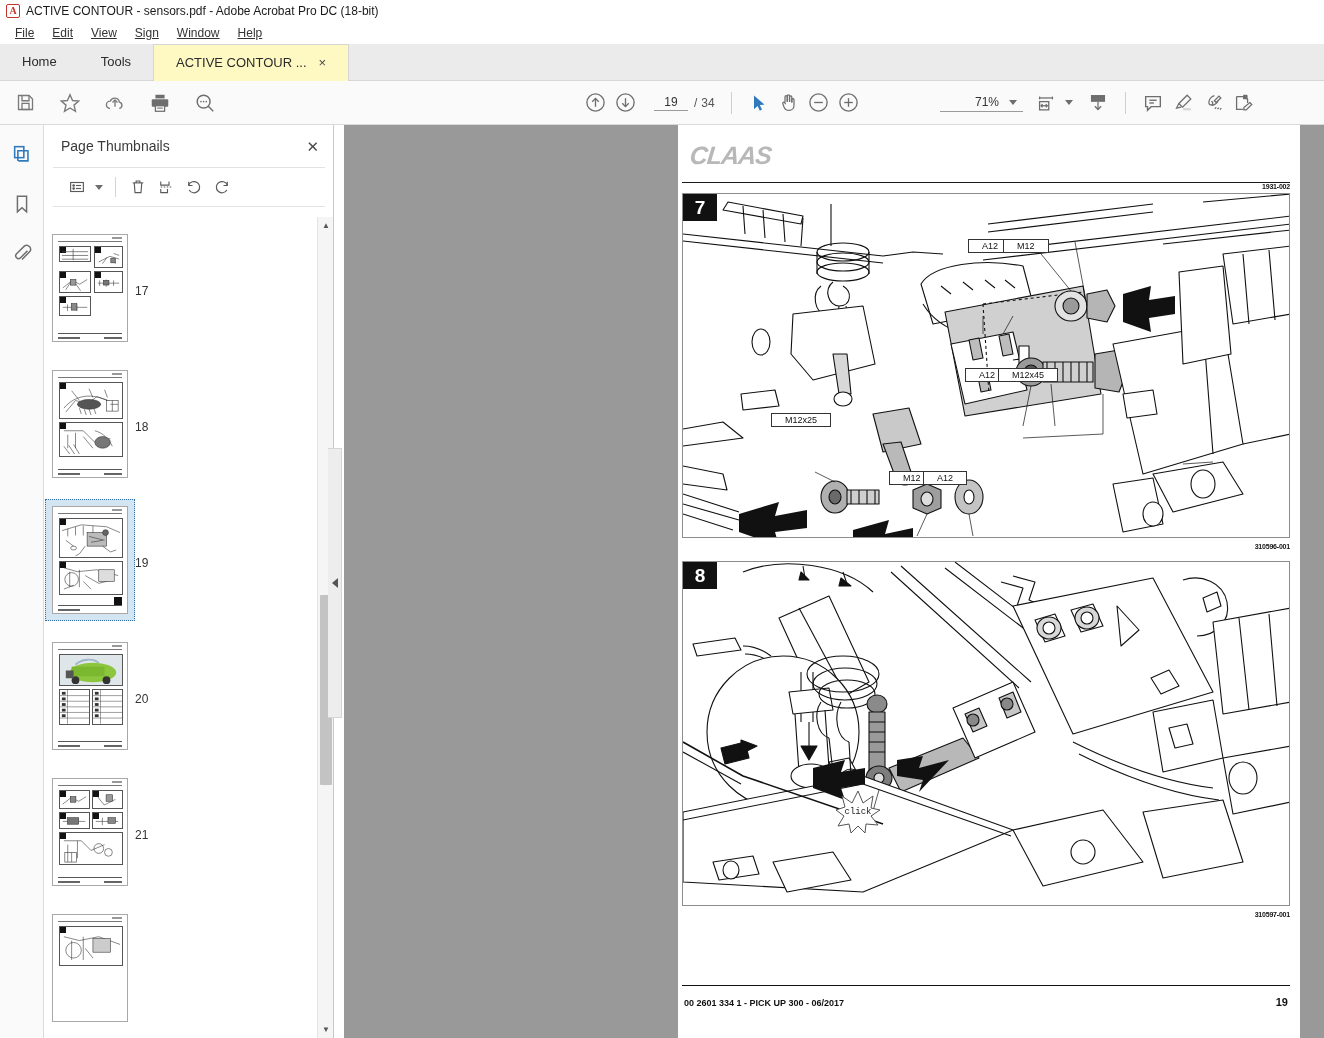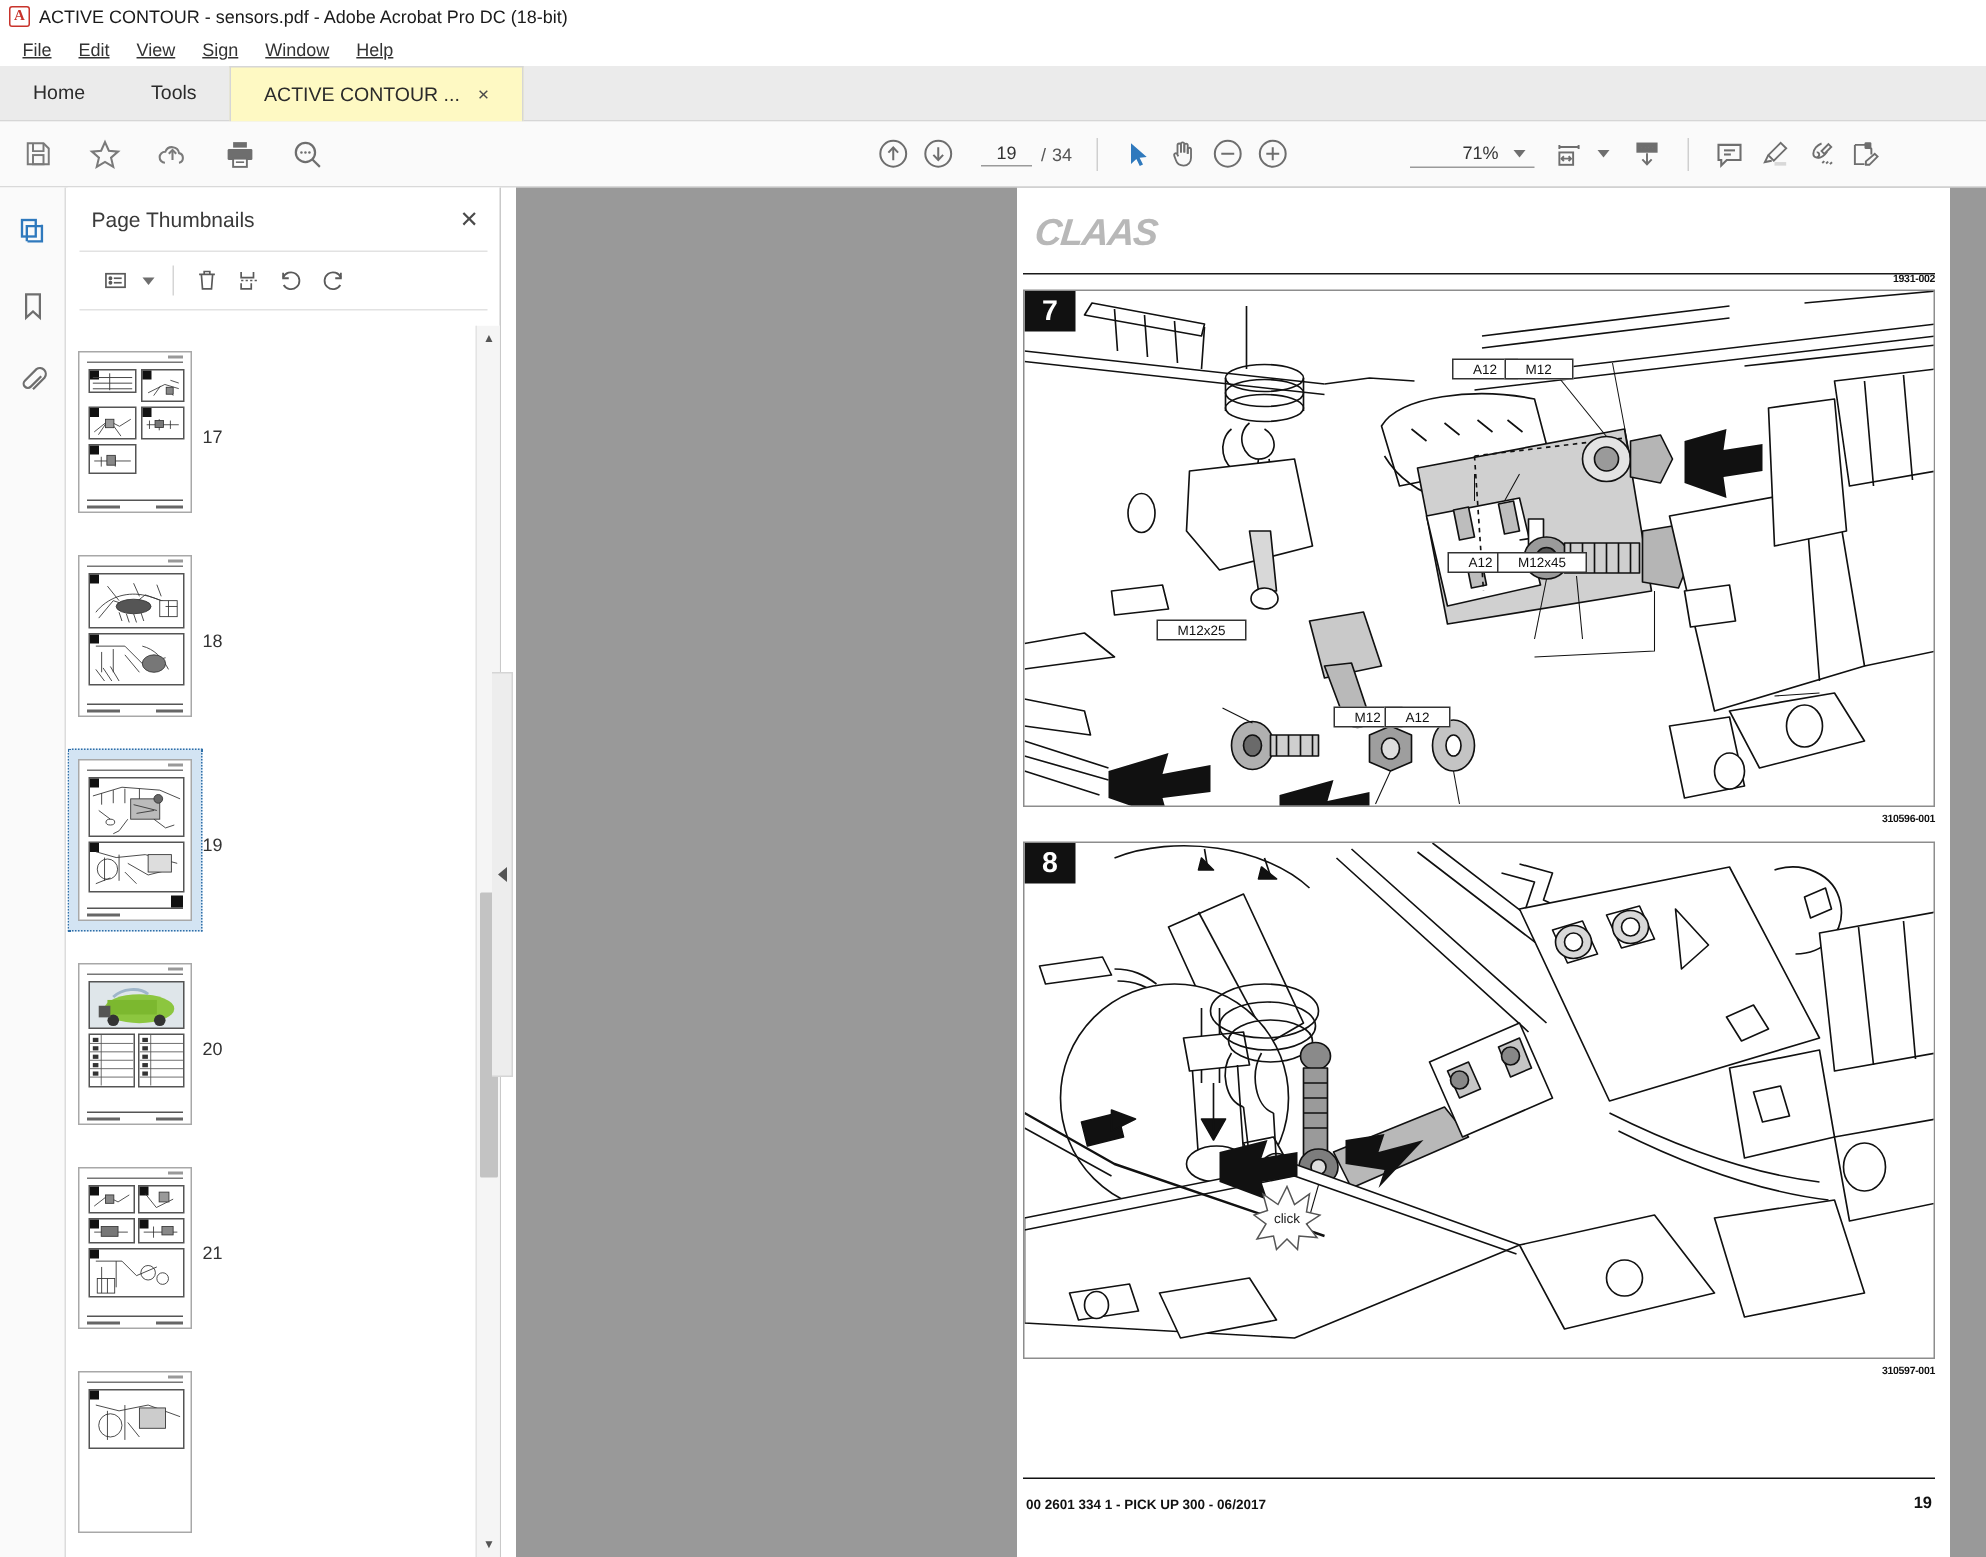--- a/index.html
+++ b/index.html
@@ -1019,21 +1019,21 @@
                 <path d="M266 198 L236 206 L240 194 L214 198 L214 214 L240 218 L236 230 Z"></path>
               </g>
 
               <path d="M196 228 L188 256" stroke-width="0.7"></path>
 
               <path d="M0 180 L60 214 L200 262" stroke-width="1.6"></path>
               <path d="M0 190 L58 222"></path>
             </g>
           </svg>
 
-          <div class="clickstar" style="left:152px;top:228px;">
+          <div class="clickstar" style="left:152px;top:228px;font-family:Liberation Mono, monospace;">
             <svg viewBox="0 0 46 44" width="46" height="44" style="position:absolute;top:0;left:0;">
               <polygon points="23,1 28,13 38,6 36,18 45,20 36,26 43,35 31,34 30,43 23,36 16,43 14,34 3,36 9,26 1,20 10,17 7,6 17,13" fill="#fff" stroke="#555" stroke-width="1"></polygon>
             </svg>
             <span style="position:relative;z-index:2;font-size:9px;color:#222;">click</span>
           </div>
         </div>
 
         <div class="refnum" style="top:786px;">310597-001</div>
 
         <div class="foot-rule"></div>

